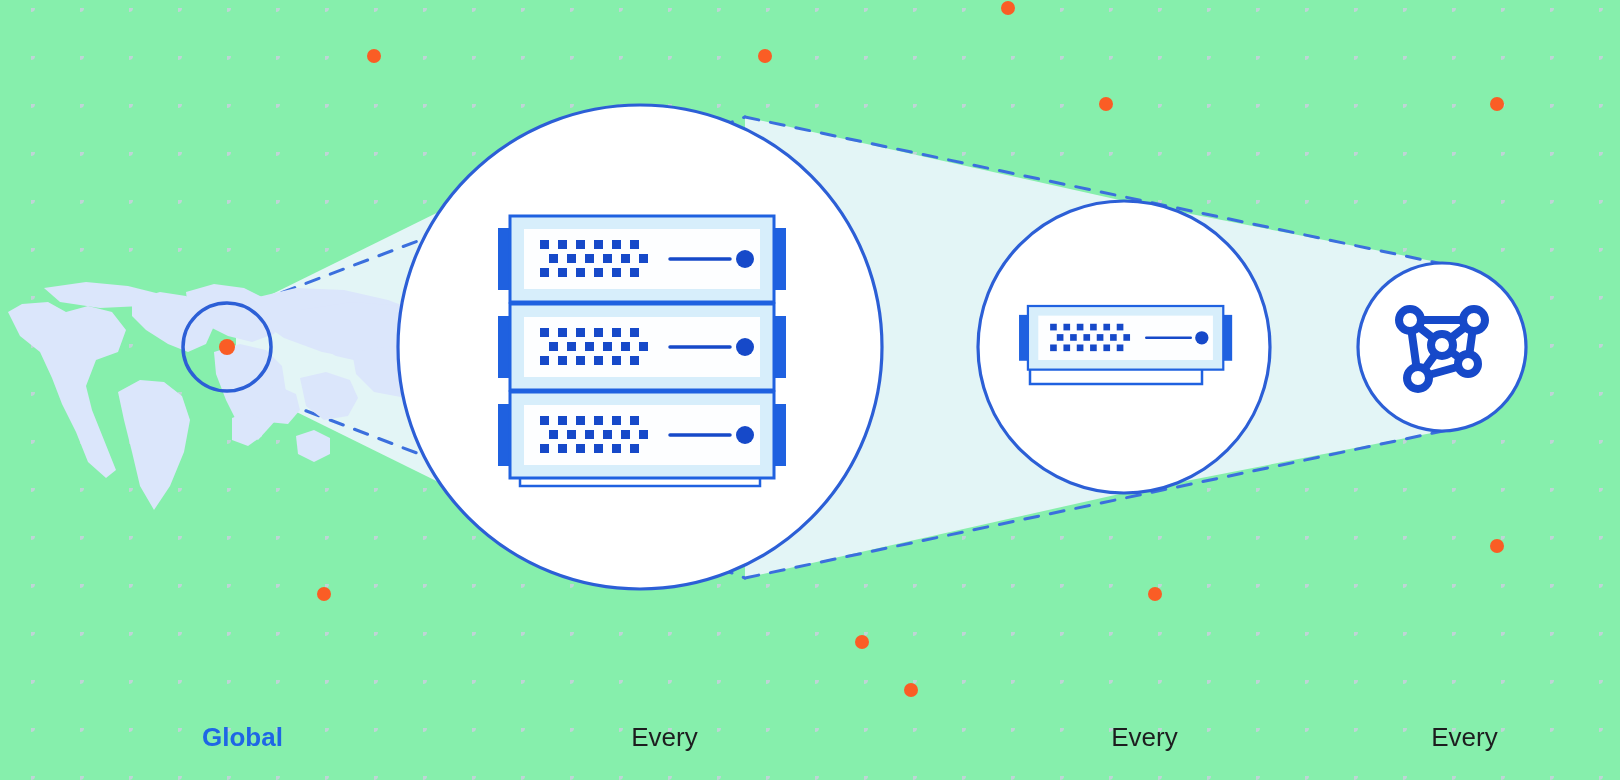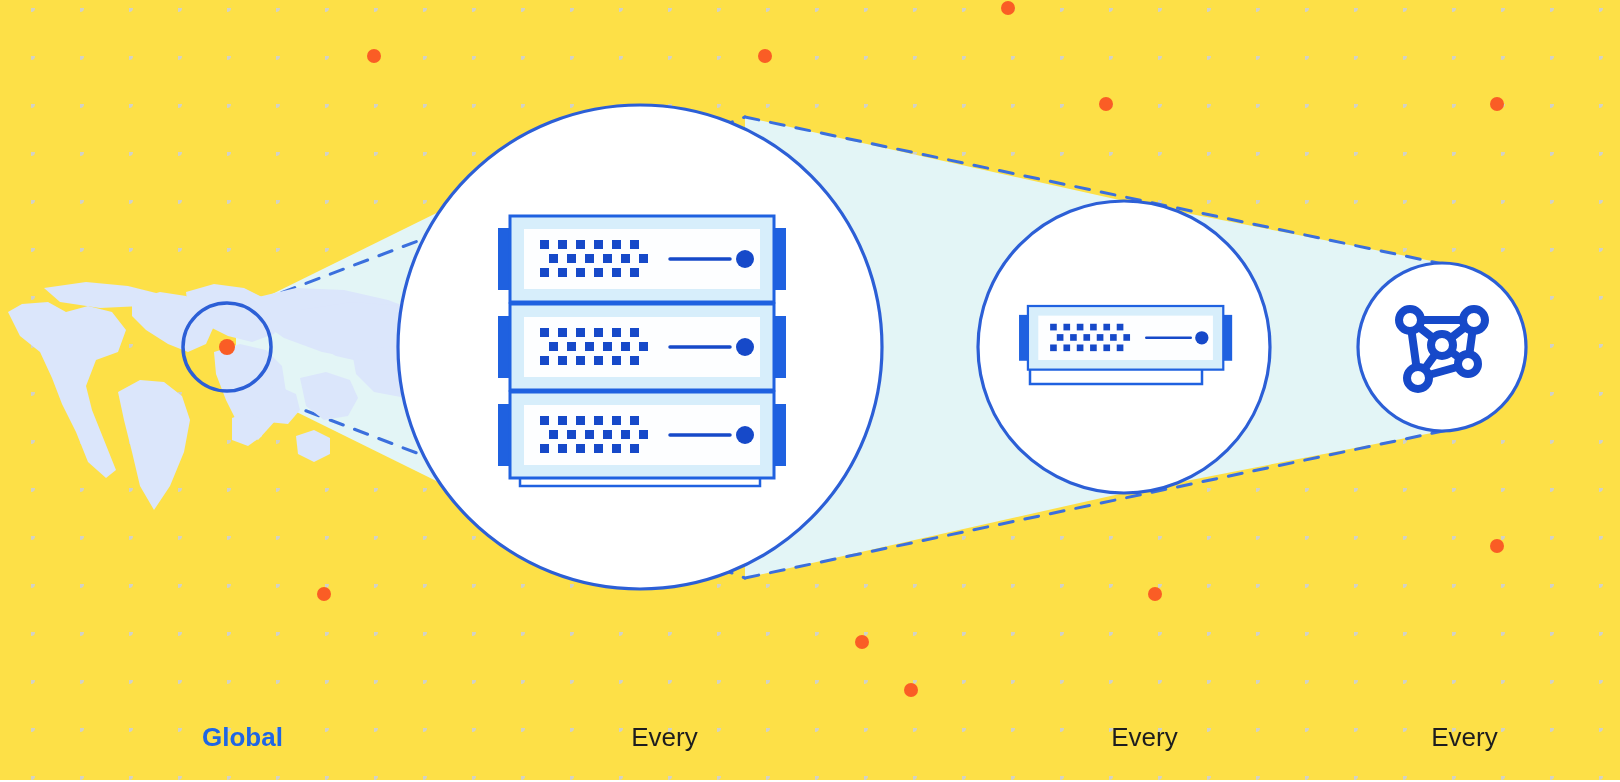--- a/index.html
+++ b/index.html
@@ -7,21 +7,21 @@
   html, body {
     margin: 0; padding: 0;
     background: #ffffff;
     font-family: "Liberation Sans", sans-serif;
   }
   #stage {
     position: relative;
     width: 1620px;
     height: 780px;
     overflow: hidden;
-    background: #fde047;
+    background: #86efac;
   }
   #diagram-svg {
     position: absolute;
     top: 0; left: 0;
     width: 1620px;
     height: 782px;
   }
   .label {
     position: absolute;
     text-align: center;

